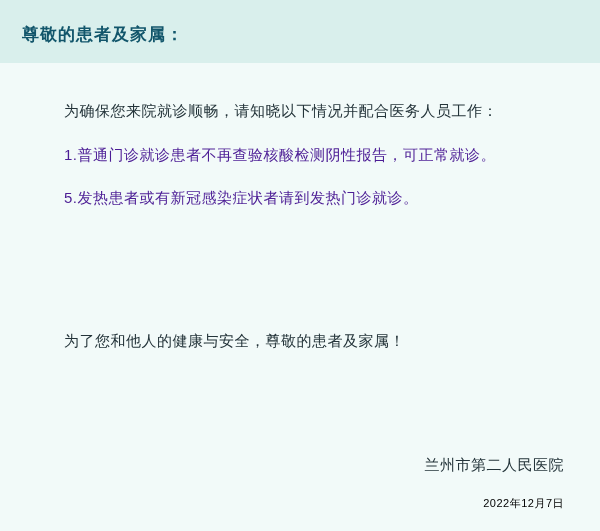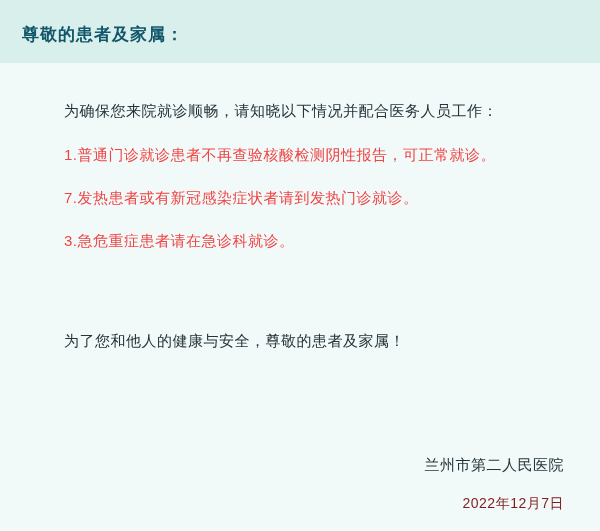--- a/index.html
+++ b/index.html
@@ -58,21 +58,21 @@
     letter-spacing: 0.5px;
   }
   .points {
     position: absolute;
     top: 80px;
     left: 64px;
     width: 500px;
   }
   .point {
     font-size: 15px;
-    color: #ef4444;
+    color: #4c1d95;
     line-height: 24px;
     letter-spacing: 0.5px;
     margin-bottom: 19px;
   }
   .closing {
     position: absolute;
     top: 266px;
     left: 64px;
     width: 500px;
     font-size: 15px;
@@ -87,44 +87,43 @@
     font-size: 15px;
     color: #24343a;
     line-height: 24px;
     letter-spacing: 0.5px;
     text-align: left;
   }
   .sign-date {
     position: absolute;
     top: 428px;
     right: 36px;
-    font-size: 14px;
-    color: #7f1d1d;
+    font-size: 11px;
+    color: #000000;
     line-height: 24px;
     letter-spacing: 0.5px;
     text-align: right;
   }
 </style>
 </head>
 <body>
 
 <div class="notice-card">
 
   <div class="header-band">
     <div class="header-title">尊敬的患者及家属：</div>
   </div>
 
   <div class="body-area">
 
     <div class="intro">为确保您来院就诊顺畅，请知晓以下情况并配合医务人员工作：</div>
 
     <div class="points">
       <div class="point">1.普通门诊就诊患者不再查验核酸检测阴性报告，可正常就诊。</div>
-      <div class="point">7.发热患者或有新冠感染症状者请到发热门诊就诊。</div>
-      <div class="point">3.急危重症患者请在急诊科就诊。</div>
+      <div class="point">5.发热患者或有新冠感染症状者请到发热门诊就诊。</div>
     </div>
 
     <div class="closing">为了您和他人的健康与安全，尊敬的患者及家属！</div>
 
     <div class="signature">兰州市第二人民医院</div>
     <div class="sign-date">2022年12月7日</div>
 
   </div>
 </div>
 

